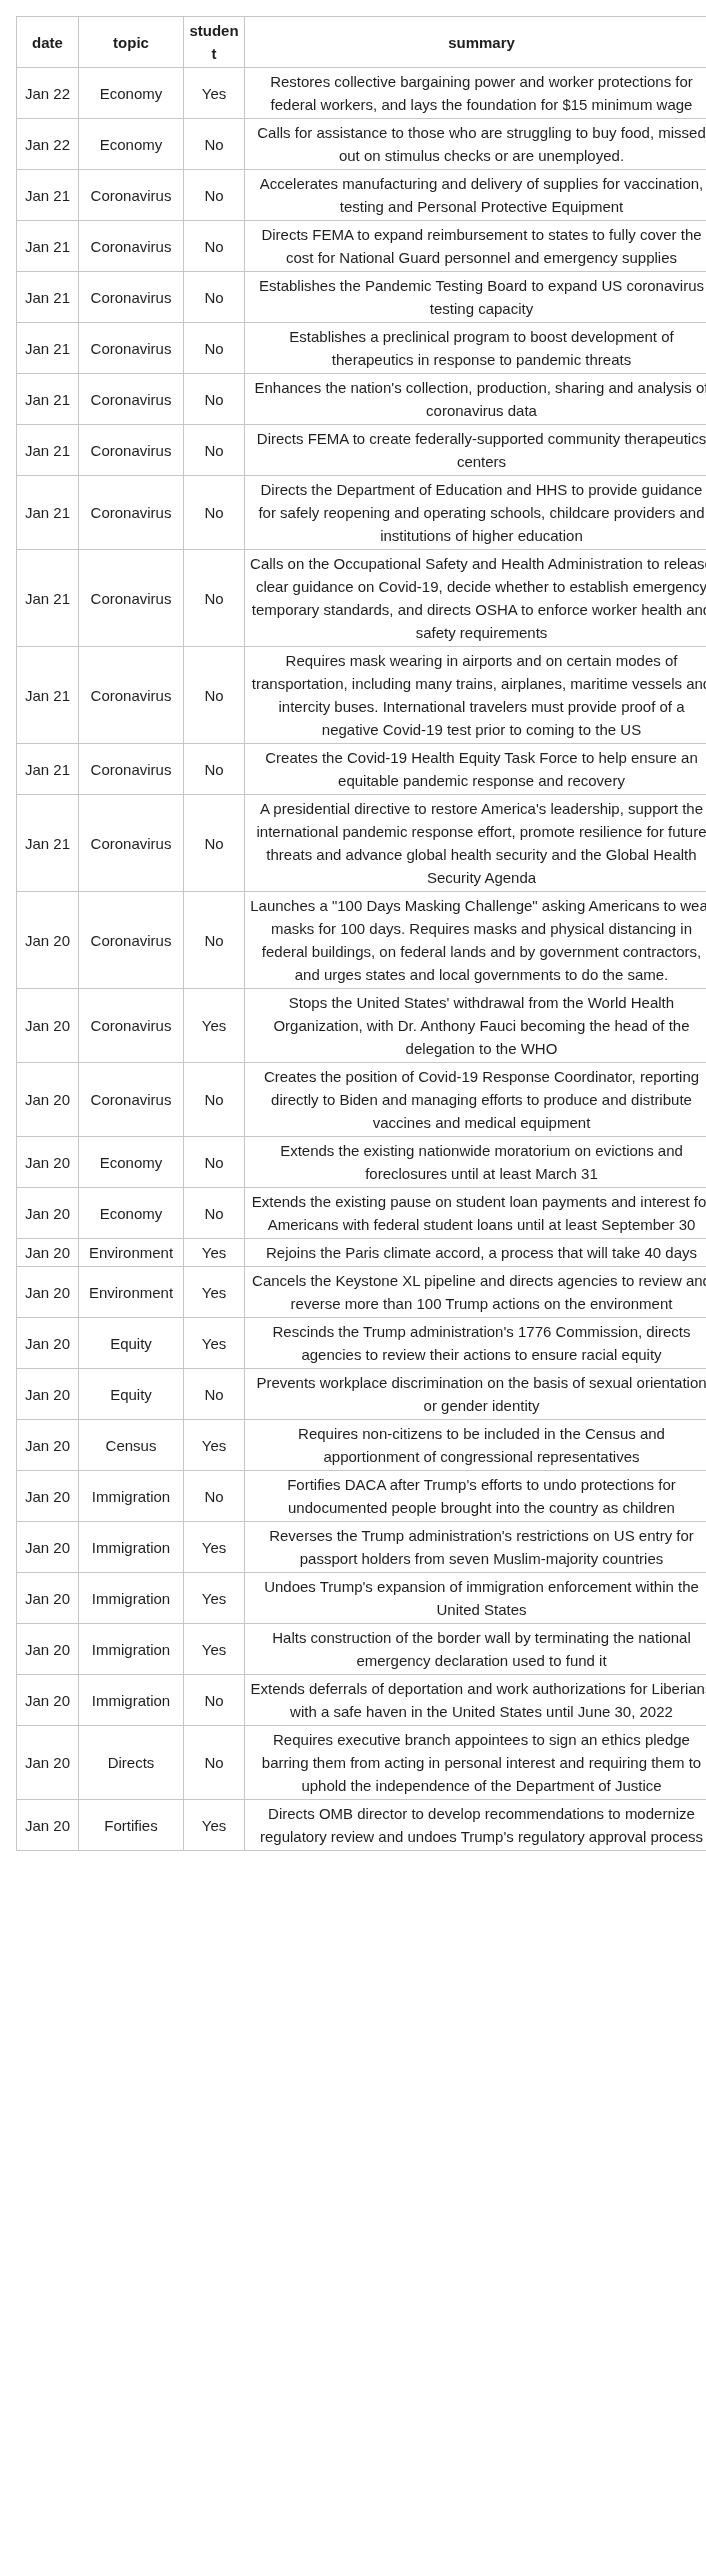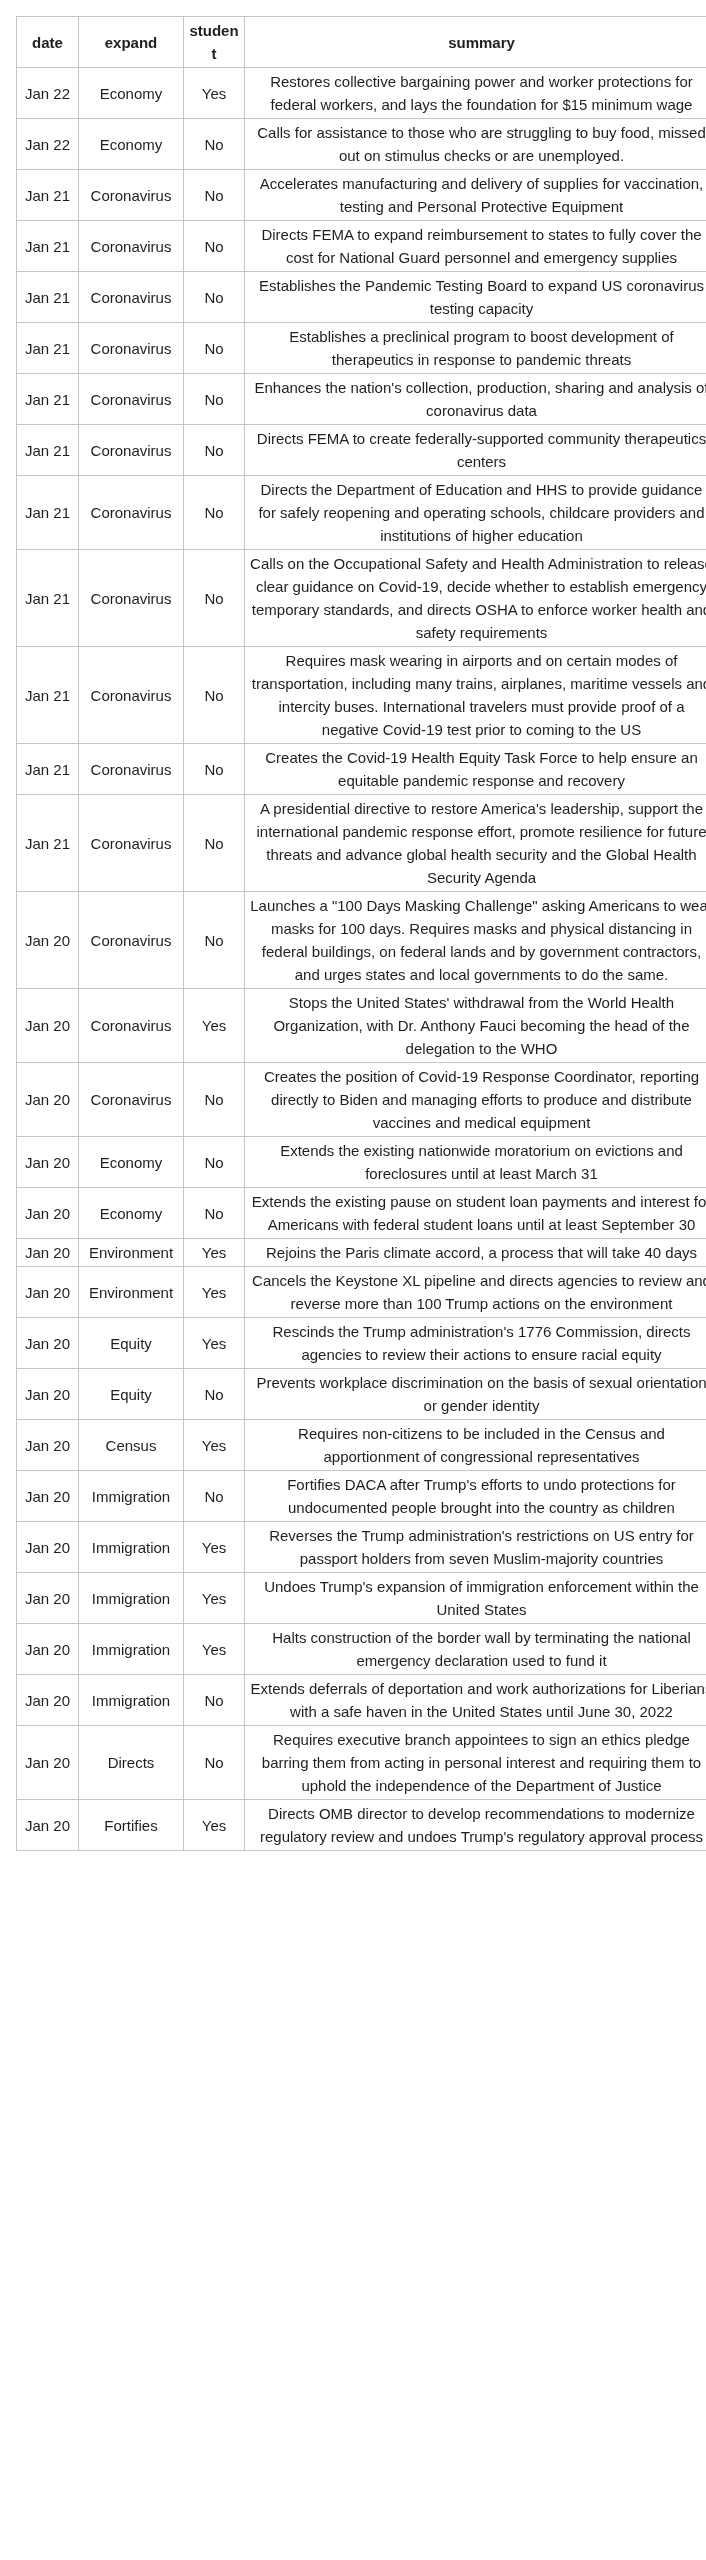--- a/index.html
+++ b/index.html
@@ -51,21 +51,21 @@
 <table class="grid">
   <colgroup>
     <col class="c-date">
     <col class="c-topic">
     <col class="c-reversal">
     <col class="c-summary">
   </colgroup>
   <thead>
     <tr>
       <th>date</th>
-      <th>expand</th>
+      <th>topic</th>
       <th>student</th>
       <th>summary</th>
     </tr>
   </thead>
   <tbody id="table-body">
       <tr>
     <td>Jan 22</td>
     <td>Economy</td>
     <td>Yes</td>
     <td>Restores collective bargaining power and worker protections for federal workers, and lays the foundation for $15 minimum wage</td>

